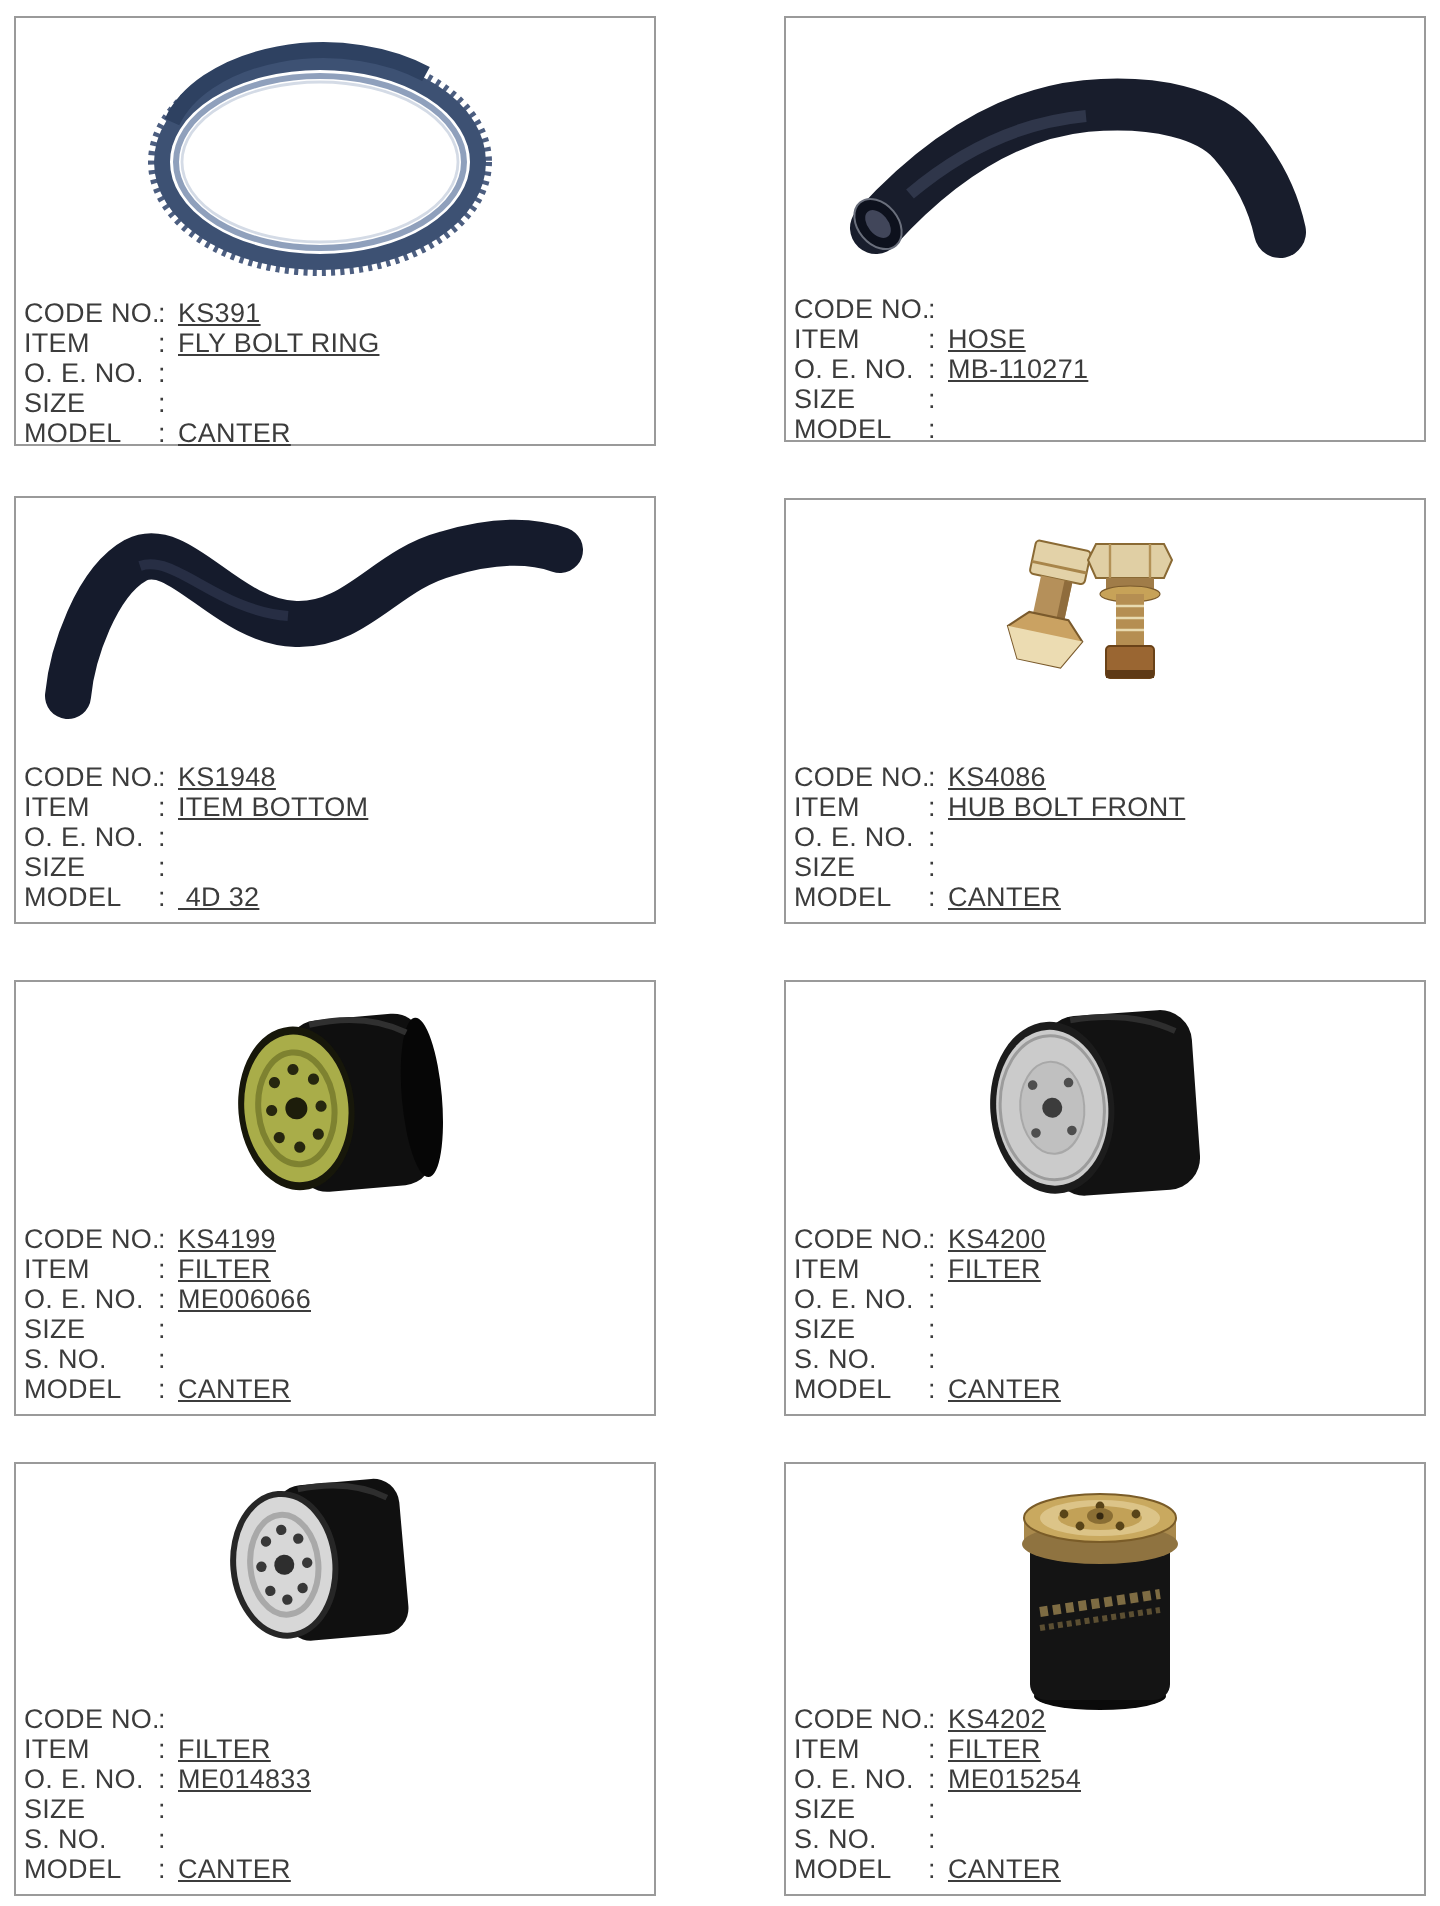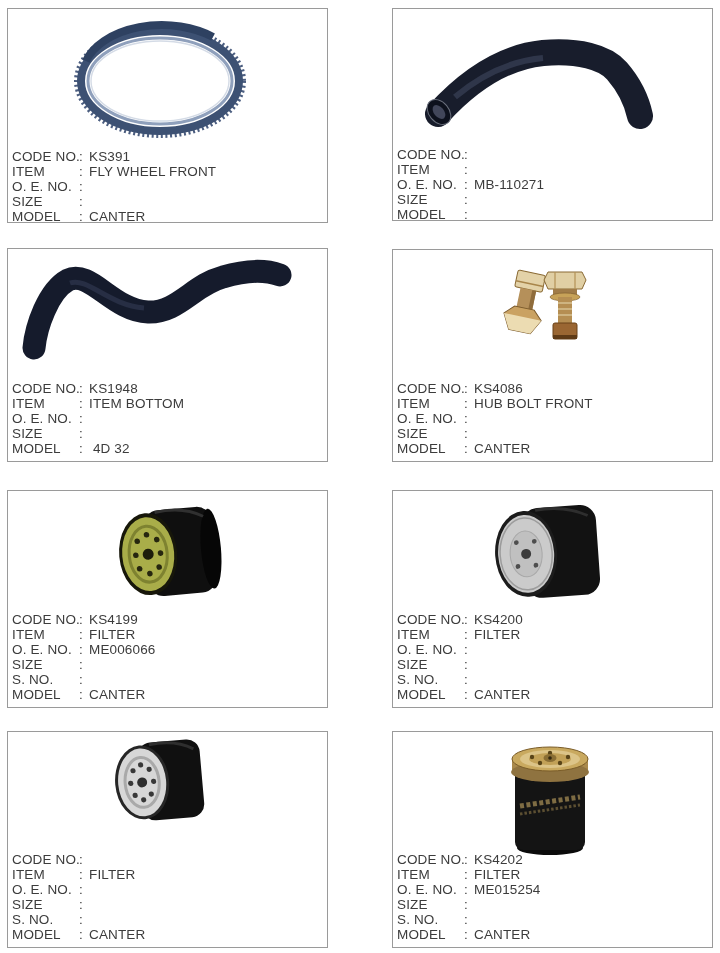--- a/index.html
+++ b/index.html
@@ -15,21 +15,21 @@
   .photo { position:absolute; left:0; top:0; width:100%; height:auto; display:block; }
   .fields {
     position:absolute; left:4px; right:2px;
     color:#3c3c3c; font-size:13.5px; line-height:15px; letter-spacing:.15px;
   }
   .fb-n2 { bottom:-2px; }
   .fb5  { bottom:5px; }
   .frow { display:flex; white-space:pre; }
   .lab { width:67px; flex:none; }
   .sep { width:10px; flex:none; }
-  .val { flex:1; }
+  .val { flex:1;text-decoration:underline; }
   
   #c0 { left:7px;   top:8px;   height:215px; }
   #c1 { left:392px; top:8px;   height:213px; }
   #c2 { left:7px;   top:248px; height:214px; }
   #c3 { left:392px; top:249px; height:213px; }
   #c4 { left:7px;   top:490px; height:218px; }
   #c5 { left:392px; top:490px; height:218px; }
   #c6 { left:7px;   top:731px; height:217px; }
   #c7 { left:392px; top:731px; height:217px; }
 </style>
@@ -41,37 +41,37 @@
   <section class="card" id="c0">
     <svg class="photo" viewBox="0 0 319 145">
       <ellipse cx="152" cy="72" rx="83" ry="54" fill="none" stroke="#4c5e80" stroke-width="6" stroke-dasharray="2 2.6"></ellipse>
       <ellipse cx="152" cy="72" rx="79" ry="50" fill="none" stroke="#3d5173" stroke-width="8"></ellipse>
       <path d="M78 52 A 79 50 0 0 1 205 28" stroke="#2e4161" stroke-width="8" fill="none"></path>
       <ellipse cx="152" cy="72" rx="72" ry="43" fill="none" stroke="#8fa0bc" stroke-width="3"></ellipse>
       <ellipse cx="152" cy="72" rx="69" ry="40" fill="none" stroke="#d4dbe6" stroke-width="1.4"></ellipse>
     </svg>
     <div class="fields fb-n2">
         <div class="frow"><span class="lab">CODE NO.</span><span class="sep">:</span><span class="val">KS391</span></div>
-        <div class="frow"><span class="lab">ITEM</span><span class="sep">:</span><span class="val">FLY WHEEL FRONT</span></div>
+        <div class="frow"><span class="lab">ITEM</span><span class="sep">:</span><span class="val">FLY BOLT RING</span></div>
         <div class="frow"><span class="lab">O. E. NO.</span><span class="sep">:</span><span class="val"></span></div>
         <div class="frow"><span class="lab">SIZE</span><span class="sep">:</span><span class="val"></span></div>
         <div class="frow"><span class="lab">MODEL</span><span class="sep">:</span><span class="val">CANTER</span></div>
       </div>
   </section>
 
   <section class="card" id="c1">
     <svg class="photo" viewBox="0 0 319 140">
       <path d="M45 105 C75 72 110 48 150 44 C185 41 212 48 224 62 C237 77 244 93 247 107" stroke="#181d2c" stroke-width="26" fill="none" stroke-linecap="round"></path>
       <path d="M62 88 C88 66 118 52 150 49" stroke="#2f364a" stroke-width="6" fill="none"></path>
       <ellipse cx="46" cy="103" rx="10" ry="14" transform="rotate(-40 46 103)" fill="#0d111d" stroke="#6a6f7c" stroke-width="1"></ellipse>
       <ellipse cx="46" cy="103" rx="5" ry="8" transform="rotate(-40 46 103)" fill="#41465a"></ellipse>
     </svg>
     <div class="fields fb-n2">
         <div class="frow"><span class="lab">CODE NO.</span><span class="sep">:</span></div>
-        <div class="frow"><span class="lab">ITEM</span><span class="sep">:</span></div>
+        <div class="frow"><span class="lab">ITEM</span><span class="sep">:</span><span class="val">HOSE</span></div>
         <div class="frow"><span class="lab">O. E. NO.</span><span class="sep">:</span><span class="val">MB-110271</span></div>
         <div class="frow"><span class="lab">SIZE</span><span class="sep">:</span><span class="val"></span></div>
         <div class="frow"><span class="lab">MODEL</span><span class="sep">:</span><span class="val"></span></div>
       </div>
   </section>
 
   <section class="card" id="c2">
     <svg class="photo" viewBox="0 0 319 120">
       <path d="M26 99 C28 78 40 42 60 31 C82 20 105 62 140 63 C170 64 185 36 215 28 C235 22 255 20 272 26" stroke="#151b2c" stroke-width="23" fill="none" stroke-linecap="round"></path>
       <path d="M62 34 C80 28 100 56 136 59" stroke="#272e44" stroke-width="5" fill="none"></path>
@@ -186,21 +186,21 @@
         <circle cx="122.5" cy="49" r="2.6" fill="#383838"></circle>
         <circle cx="125.9" cy="36.6" r="2.6" fill="#383838"></circle>
         <circle cx="134" cy="31.5" r="2.6" fill="#383838"></circle>
         <circle cx="142.1" cy="36.6" r="2.6" fill="#383838"></circle>
         <circle cx="134" cy="49" r="5" fill="#2e2e2e"></circle>
       </g>
     </svg>
     <div class="fields fb5">
         <div class="frow"><span class="lab">CODE NO.</span><span class="sep">:</span></div>
         <div class="frow"><span class="lab">ITEM</span><span class="sep">:</span><span class="val">FILTER</span></div>
-        <div class="frow"><span class="lab">O. E. NO.</span><span class="sep">:</span></div>
+        <div class="frow"><span class="lab">O. E. NO.</span><span class="sep">:</span><span class="val">ME014833</span></div>
         <div class="frow"><span class="lab">SIZE</span><span class="sep">:</span><span class="val"></span></div>
         <div class="frow"><span class="lab">S. NO.</span><span class="sep">:</span><span class="val"></span></div>
         <div class="frow"><span class="lab">MODEL</span><span class="sep">:</span><span class="val">CANTER</span></div>
       </div>
   </section>
 
   <section class="card" id="c7">
     <svg class="photo" viewBox="0 0 319 130">
       <ellipse cx="157" cy="116" rx="33" ry="7" fill="#0a0a0a"></ellipse>
       <rect x="122" y="34" width="70" height="84" rx="8" fill="#141414"></rect>

